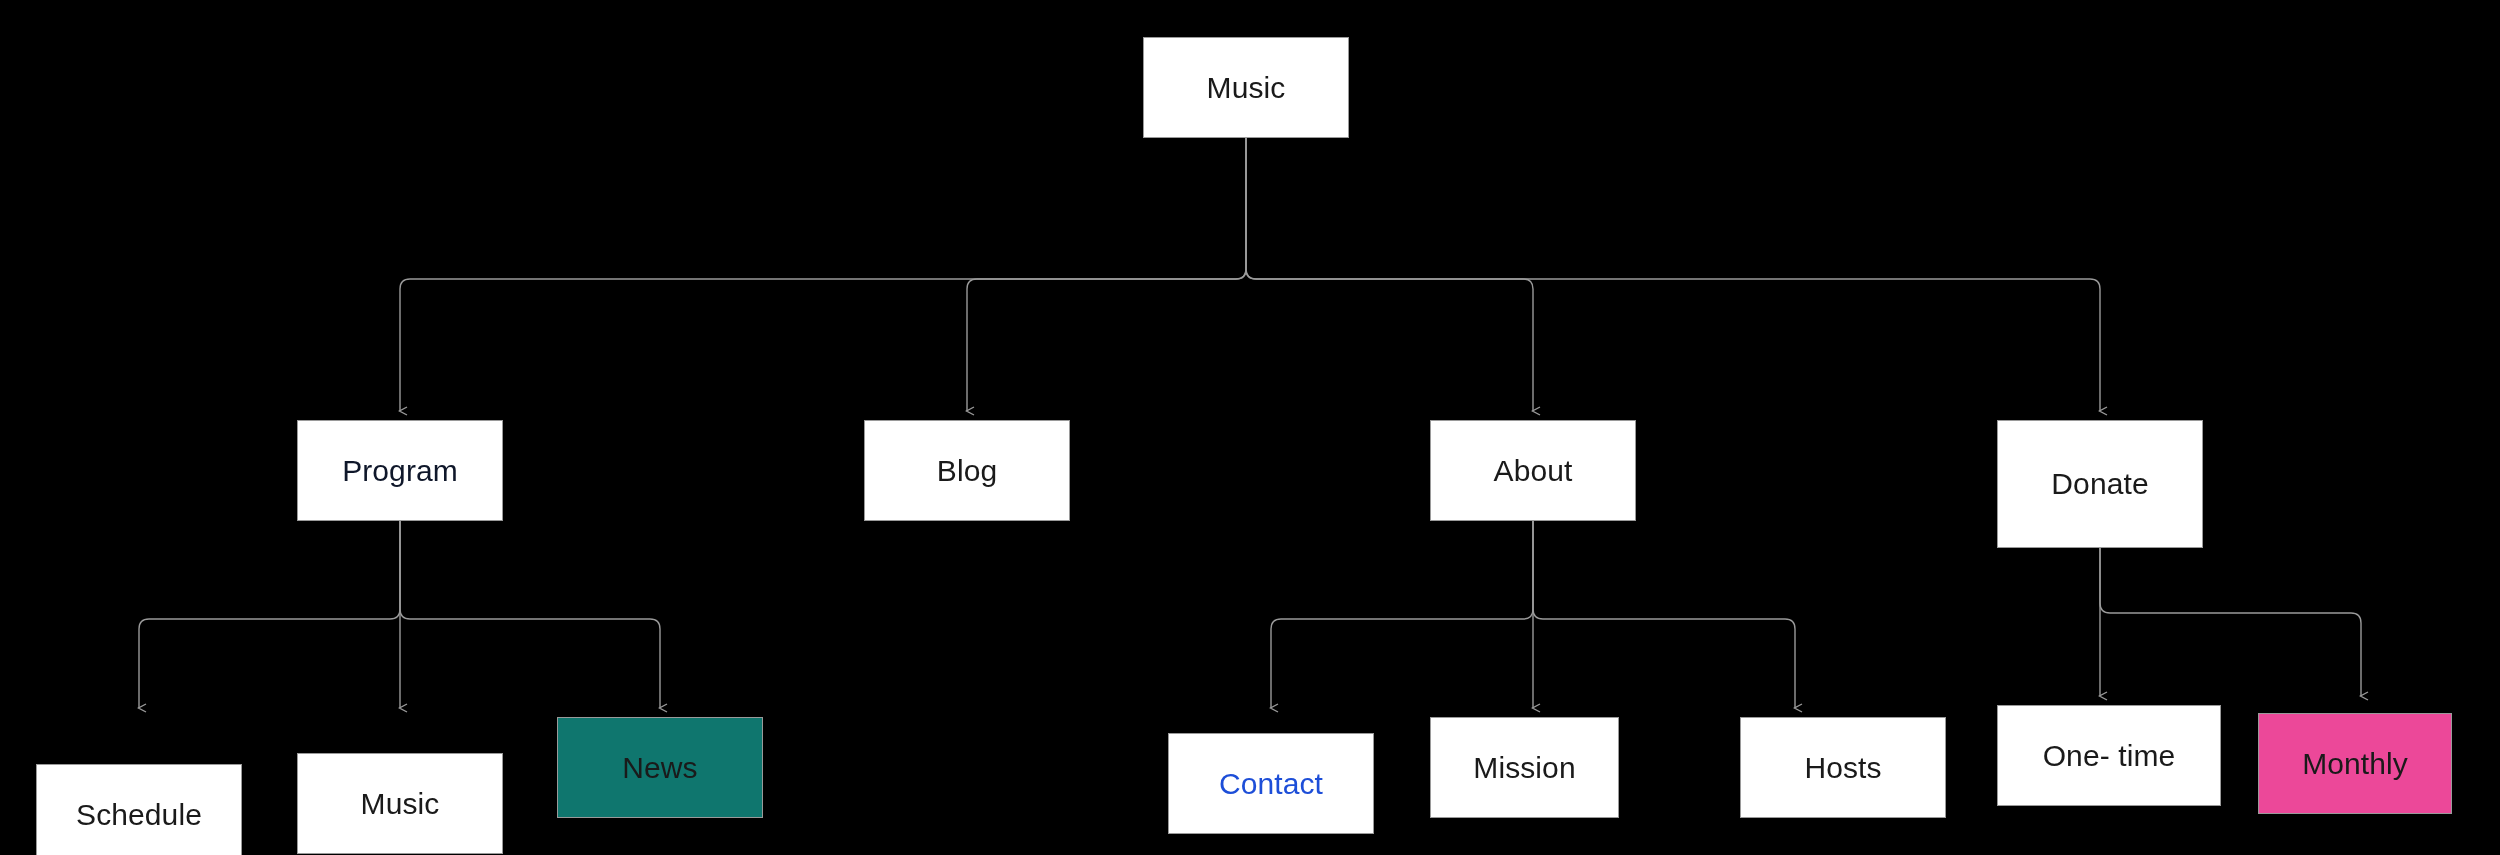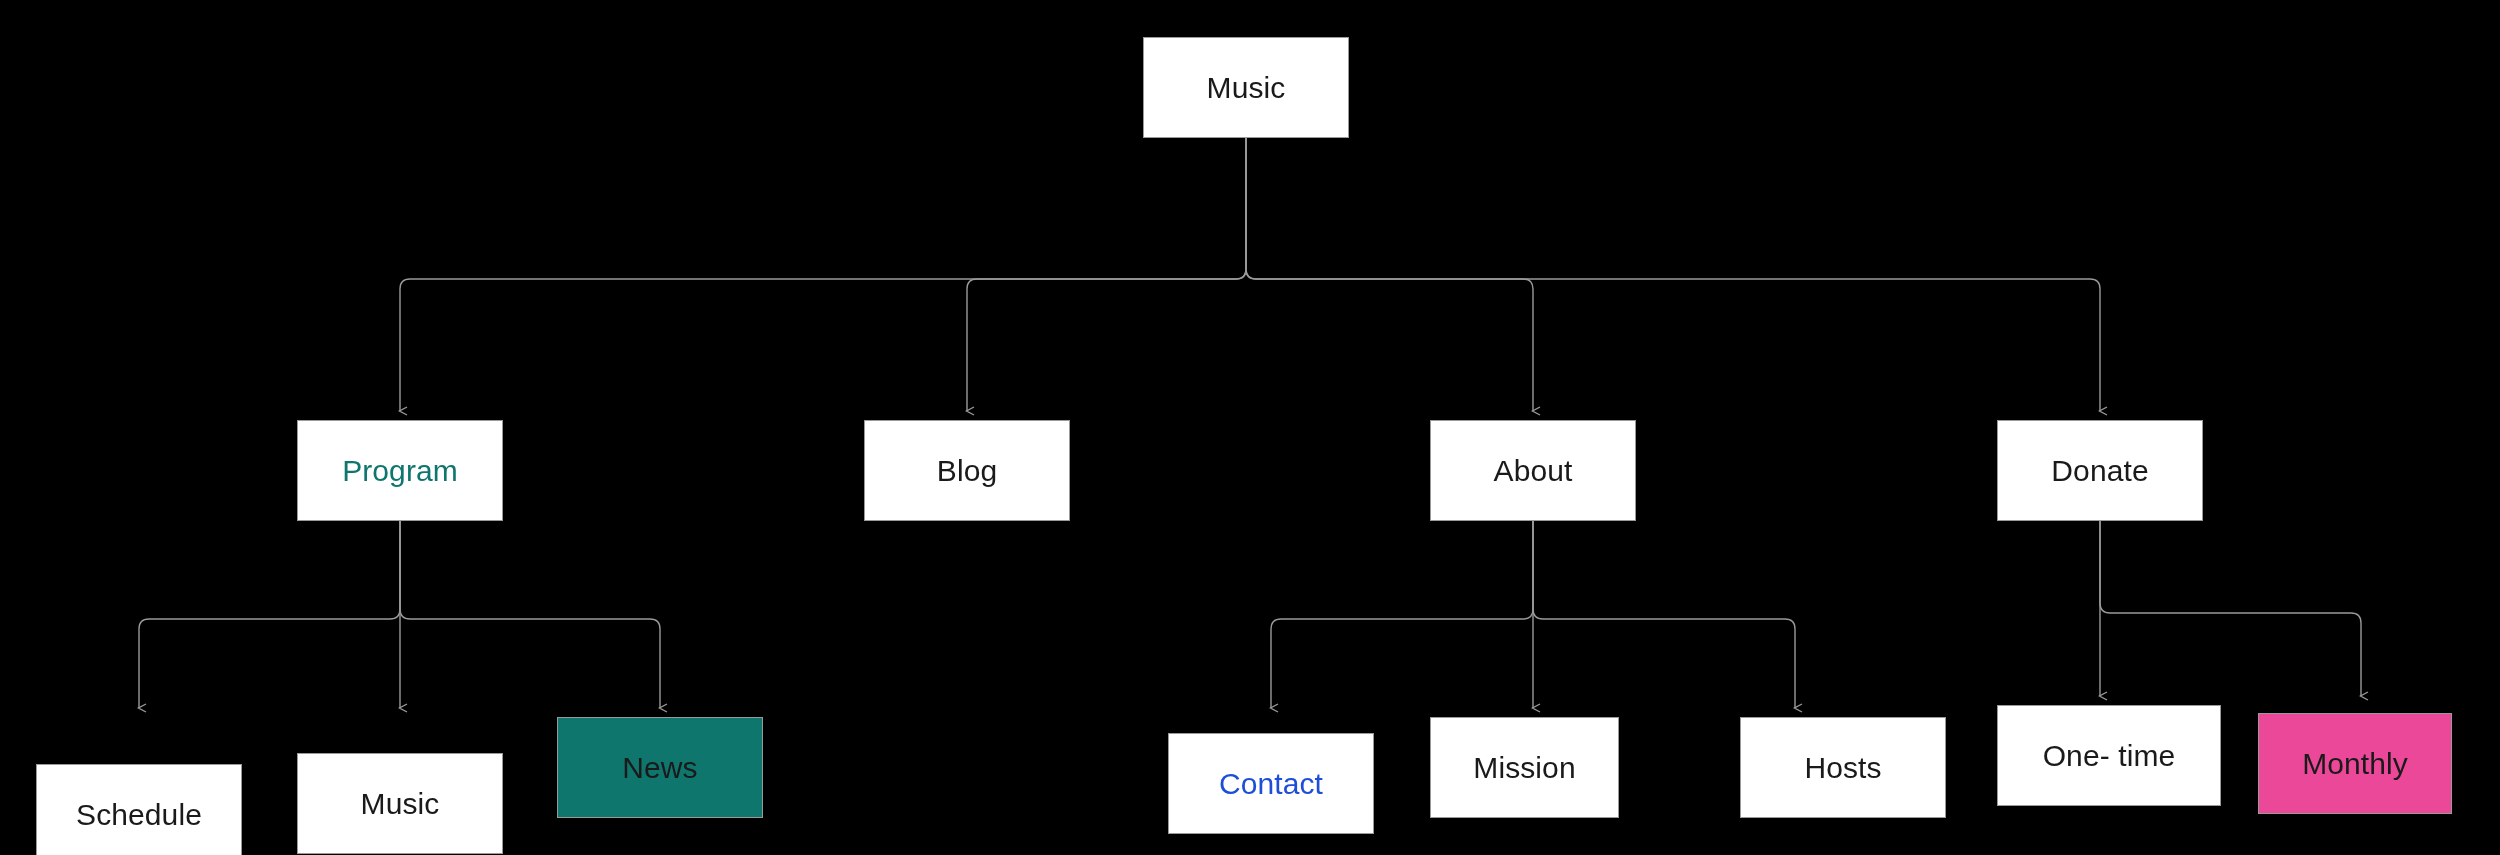--- a/index.html
+++ b/index.html
@@ -64,24 +64,24 @@
       <path d="M400,521 L400,708" fill="none" stroke="#9a9a9a" stroke-width="1.4" marker-end="url(#arrowhead)"></path>
       <path d="M400,521 L400,609 Q400,619 410,619 L650,619 Q660,619 660,629 L660,708" fill="none" stroke="#9a9a9a" stroke-width="1.4" marker-end="url(#arrowhead)"></path>
       <path d="M1533,521 L1533,609 Q1533,619 1523,619 L1281,619 Q1271,619 1271,629 L1271,708" fill="none" stroke="#9a9a9a" stroke-width="1.4" marker-end="url(#arrowhead)"></path>
       <path d="M1533,521 L1533,708" fill="none" stroke="#9a9a9a" stroke-width="1.4" marker-end="url(#arrowhead)"></path>
       <path d="M1533,521 L1533,609 Q1533,619 1543,619 L1785,619 Q1795,619 1795,629 L1795,708" fill="none" stroke="#9a9a9a" stroke-width="1.4" marker-end="url(#arrowhead)"></path>
       <path d="M2100,521 L2100,696" fill="none" stroke="#9a9a9a" stroke-width="1.4" marker-end="url(#arrowhead)"></path>
       <path d="M2100,521 L2100,603 Q2100,613 2110,613 L2351,613 Q2361,613 2361,623 L2361,696" fill="none" stroke="#9a9a9a" stroke-width="1.4" marker-end="url(#arrowhead)"></path>
     </svg>
   <div id="node-layer">
       <div class="node" style="left: 1143px; top: 37px; width: 206px; height: 101px; background: rgb(255, 255, 255); border-color: rgb(154, 154, 154); color: rgb(26, 26, 26);"><span class="node-label">Music</span></div>
-      <div class="node" style="left: 297px; top: 420px; width: 206px; height: 101px; background: rgb(255, 255, 255); border-color: rgb(154, 154, 154); color: #0f766e;"><span class="node-label">Program</span></div>
+      <div class="node" style="left: 297px; top: 420px; width: 206px; height: 101px; background: rgb(255, 255, 255); border-color: rgb(154, 154, 154); color: #0f172a;"><span class="node-label">Program</span></div>
       <div class="node" style="left: 864px; top: 420px; width: 206px; height: 101px; background: rgb(255, 255, 255); border-color: rgb(154, 154, 154); color: rgb(26, 26, 26);"><span class="node-label">Blog</span></div>
       <div class="node" style="left: 1430px; top: 420px; width: 206px; height: 101px; background: rgb(255, 255, 255); border-color: rgb(154, 154, 154); color: rgb(26, 26, 26);"><span class="node-label">About</span></div>
-      <div class="node" style="left: 1997px; top: 420px; width: 206px; height: 101px; background: rgb(255, 255, 255); border-color: rgb(154, 154, 154); color: rgb(26, 26, 26);"><span class="node-label">Donate</span></div>
+      <div class="node" style="left: 1997px; top: 420px; width: 206px; height: 128px; background: rgb(255, 255, 255); border-color: rgb(154, 154, 154); color: rgb(26, 26, 26);"><span class="node-label">Donate</span></div>
       <div class="node" style="left: 36px; top: 720px; width: 206px; height: 101px; background: rgb(255, 255, 255); border-color: rgb(154, 154, 154); color: rgb(26, 26, 26); margin-top: 44px;"><span class="node-label">Schedule</span></div>
       <div class="node" style="left: 297px; top: 717px; width: 206px; height: 101px; background: rgb(255, 255, 255); border-color: rgb(154, 154, 154); color: rgb(26, 26, 26); margin-top: 36px;"><span class="node-label">Music</span></div>
       <div class="node" style="left: 557px; top: 717px; width: 206px; height: 101px; background: #0f766e; border-color: rgb(154, 154, 154); color: rgb(26, 26, 26);"><span class="node-label">News</span></div>
       <div class="node" style="left: 1168px; top: 717px; width: 206px; height: 101px; background: rgb(255, 255, 255); border-color: rgb(154, 154, 154); color: #1d4ed8; margin-top: 16px;"><span class="node-label">Contact</span></div>
       <div class="node" style="left: 1430px; top: 717px; width: 189px; height: 101px; background: rgb(255, 255, 255); border-color: rgb(154, 154, 154); color: rgb(26, 26, 26);"><span class="node-label">Mission</span></div>
       <div class="node" style="left: 1692px; top: 717px; width: 206px; height: 101px; background: rgb(255, 255, 255); border-color: rgb(154, 154, 154); color: rgb(26, 26, 26); margin-left: 48px;"><span class="node-label">Hosts</span></div>
       <div class="node" style="left: 1997px; top: 705px; width: 224px; height: 101px; background: rgb(255, 255, 255); border-color: rgb(154, 154, 154); color: rgb(26, 26, 26);"><span class="node-label">One- time</span></div>
       <div class="node" style="left: 2258px; top: 705px; width: 194px; height: 101px; background: #ec4899; border-color: rgb(154, 154, 154); color: rgb(26, 26, 26); margin-top: 8px;"><span class="node-label">Monthly</span></div>
     </div>
 </div>

